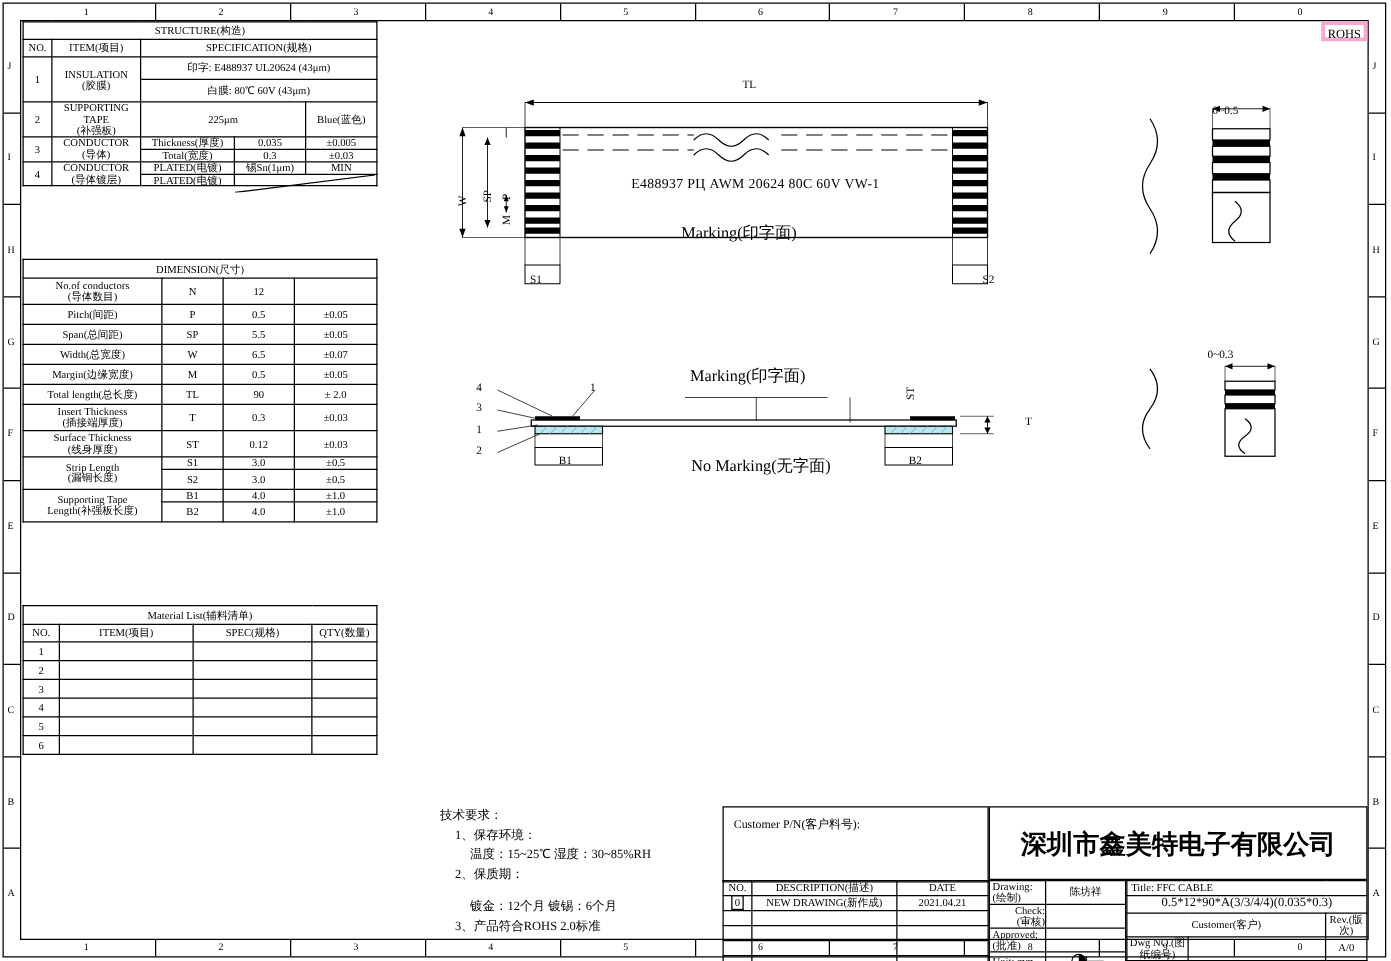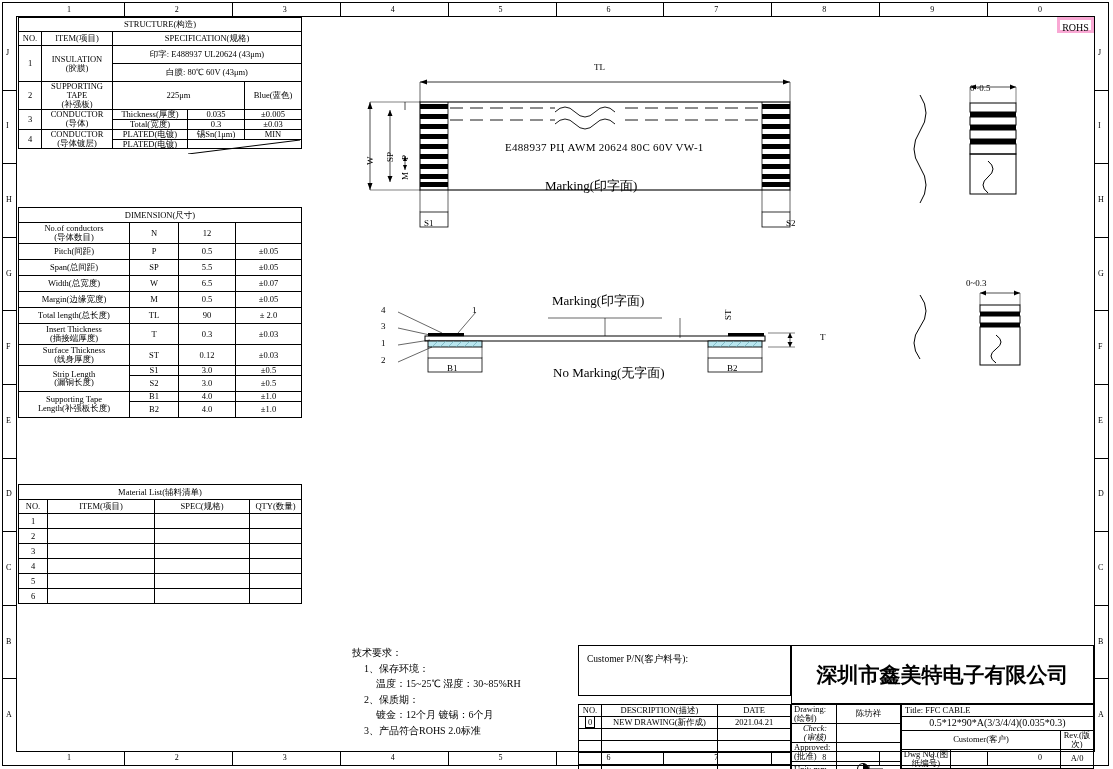--- a/index.html
+++ b/index.html
@@ -484,25 +484,25 @@
     <line x1="80" y1="8" x2="80" y2="20" stroke="#000" stroke-width="0.5"></line>
     <line x1="120" y1="8" x2="120" y2="20" stroke="#000" stroke-width="0.5"></line>
   </svg>
   <div class="lbl" style="left:966px;top:278px;">0~0.3</div>
 
   <div class="abs" style="left:352px;top:645px;font-size:10px;line-height:1.55;">
     <div>技术要求：</div>
     <div style="padding-left:12px;">1、保存环境：</div>
     <div style="padding-left:24px;">温度：15~25℃ 湿度：30~85%RH</div>
     <div style="padding-left:12px;">2、保质期：</div>
-    <div style="padding-left:24px;">镀金：12个月  镀锡：6个月</div>
+    <div style="padding-left:24px;margin-top:11px;">镀金：12个月  镀锡：6个月</div>
     <div style="padding-left:12px;">3、产品符合ROHS 2.0标准</div>
   </div>
 
-  <div class="tb" style="left:578px;top:645px;width:213px;height:51px;">
+  <div class="tb" style="left:578px;top:645px;width:213px;height:61px;">
     <div style="font-size:9.5px;padding:7px 0 0 8px;">Customer P/N(客户料号):</div>
   </div>
 
   <div class="tb" style="left:791px;top:645px;width:303px;height:59px;text-align:center;">
     <div style="font-size:21px;font-weight:bold;padding-top:15px;font-family:'Liberation Serif',serif;">深圳市鑫美特电子有限公司</div>
   </div>
 
   <table class="t" style="left:578px;top:704px;width:213px;">
     <tbody>
         <tr>
@@ -540,21 +540,21 @@
   </tbody>
     </table>
 
   <table class="t" style="left:791px;top:704px;width:110px;">
     <tbody>
         <tr>
       <td class="xsm" style="width:42px;height:16px;text-align:left;padding-left:2px;">Drawing:<br>(绘制)</td>
       <td class="sm">陈坊祥</td>
     </tr>
     <tr>
-      <td class="xsm" style="height:13px;text-align:center;padding-left:2px;font-style:italic;">Check:<br>(审核)</td>
+      <td class="xsm" style="height:13px;text-align:right;padding-left:2px;">Check:<br>(审核)</td>
       <td></td>
     </tr>
     <tr>
       <td class="xsm" style="height:13px;text-align:left;padding-left:2px;">Approved:<br>(批准)</td>
       <td></td>
     </tr>
     <tr>
       <td class="sm" style="height:16px;text-align:left;padding-left:2px;">Unit: mm</td>
       <td>
         <svg width="34" height="14">

